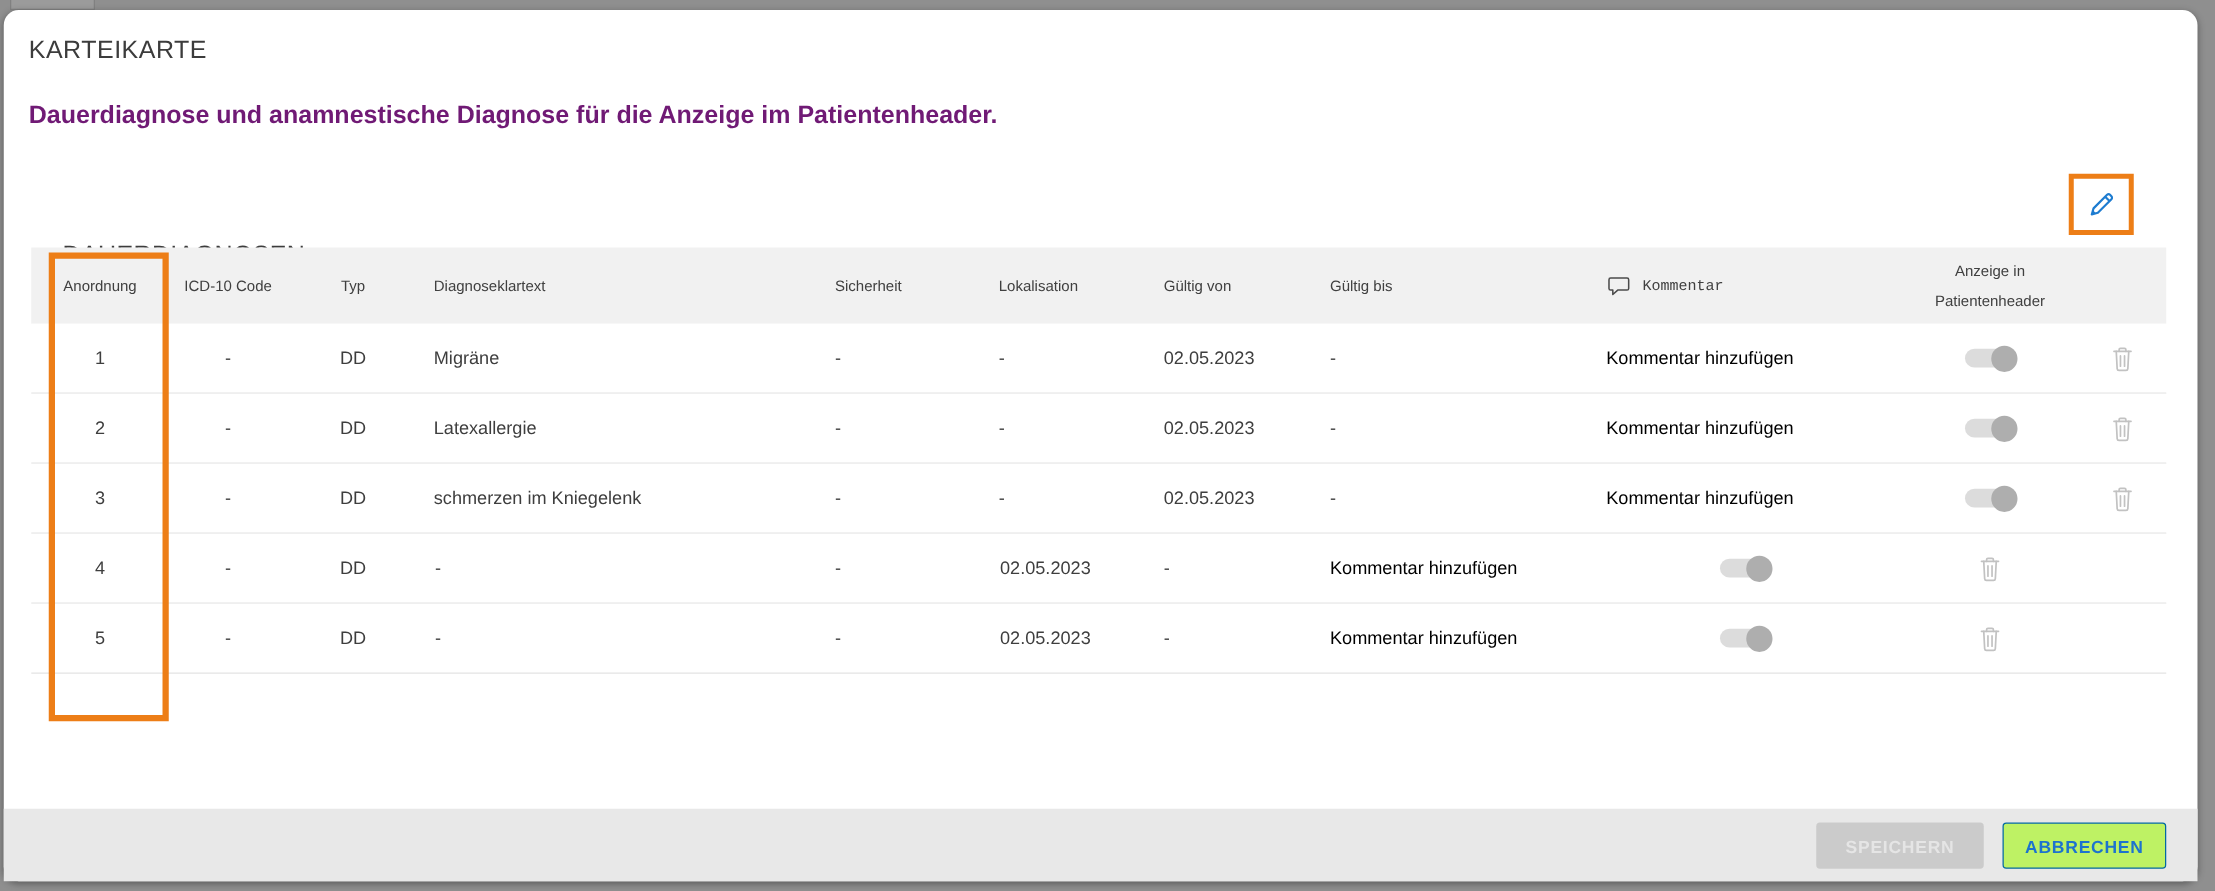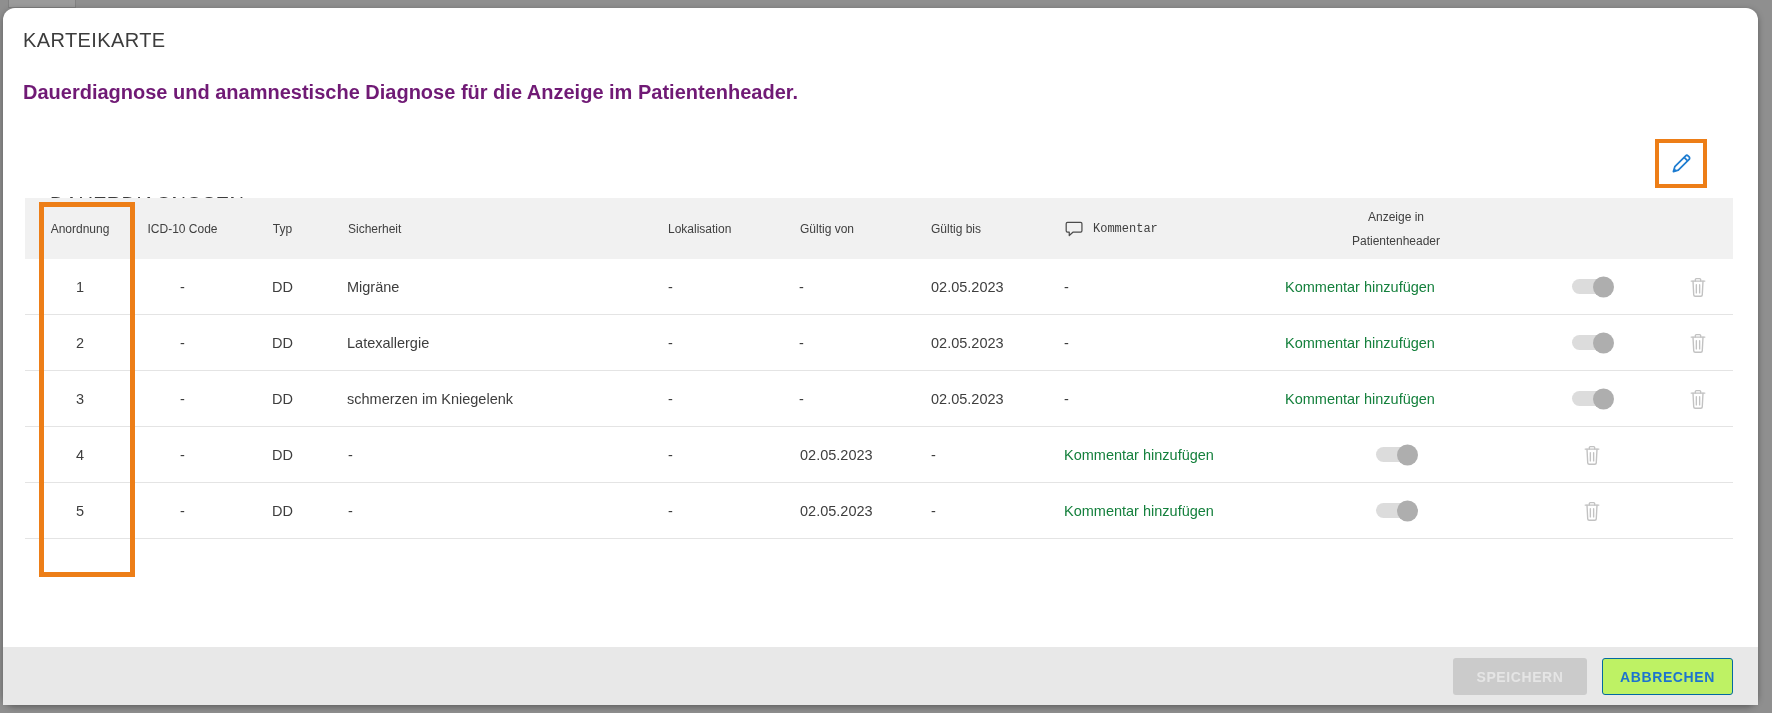--- a/index.html
+++ b/index.html
@@ -28,21 +28,21 @@
     align-items:center;}
   .thead{height:61px;background:#F1F1F1;color:#404040;font-size:12px;}
   .trow{height:55px;background:#FFFFFF;border-bottom:1px solid #E4E4E4;
     color:#3E3E3E;font-size:14.5px;}
   .c-center{text-align:center;}
   .pad12{padding-left:12px;}
   .pad13{padding-left:13px;}
   .pad14{padding-left:14px;}
   .kommentar-head{display:flex;align-items:center;gap:8px;padding-left:14px;font-family:Liberation Mono, monospace;}
   .anzeige-head{text-align:center;line-height:24px;}
-  .placeholder{color:#15803d;cursor:pointer;}
+  .placeholder{color:#000000;cursor:pointer;}
   .toggle-cell{display:flex;justify-content:center;}
   .toggle{position:relative;width:40px;height:15px;border-radius:8px;
     background:#DCDCDC;cursor:pointer;}
   .toggle .knob{position:absolute;right:-2px;top:50%;transform:translateY(-50%);
     width:21px;height:21px;border-radius:50%;background:#AEAEAE;}
   .trash-cell{display:flex;justify-content:center;}
   .icon-btn{background:none;border:none;padding:0;cursor:pointer;display:flex;}
   
   .anordnung-highlight{position:absolute;left:36px;top:194px;width:96px;height:375px;
     border:5px solid #ED7E17;box-sizing:border-box;pointer-events:none;}
@@ -75,20 +75,21 @@
           <path d="M5 19 L5.9 15.9 L8.1 18.1 Z" fill="#1E7CD0"></path>
         </svg>
       </span>
     </div>
 
     <div class="table">
       <div class="grid-row thead">
         <div class="c-center">Anordnung</div>
         <div class="c-center">ICD-10 Code</div>
         <div class="c-center">Typ</div>
+        <div class="pad12">Diagnoseklartext</div>
         <div class="pad13">Sicherheit</div>
         <div class="pad13">Lokalisation</div>
         <div class="pad14">Gültig von</div>
         <div class="pad14">Gültig bis</div>
         <div class="kommentar-head">
           <span style="display:flex;">
             <svg width="21" height="18" viewBox="0 0 24 20">
               <path d="M4 2.5 H19 A1.5 1.5 0 0 1 20.5 4 V12 A1.5 1.5 0 0 1 19 13.5 H10.5 L6 17.5 V13.5 H4 A1.5 1.5 0 0 1 2.5 12 V4 A1.5 1.5 0 0 1 4 2.5 Z" fill="none" stroke="#4B4B4B" stroke-width="1.4" stroke-linejoin="round"></path>
             </svg>
           </span>

